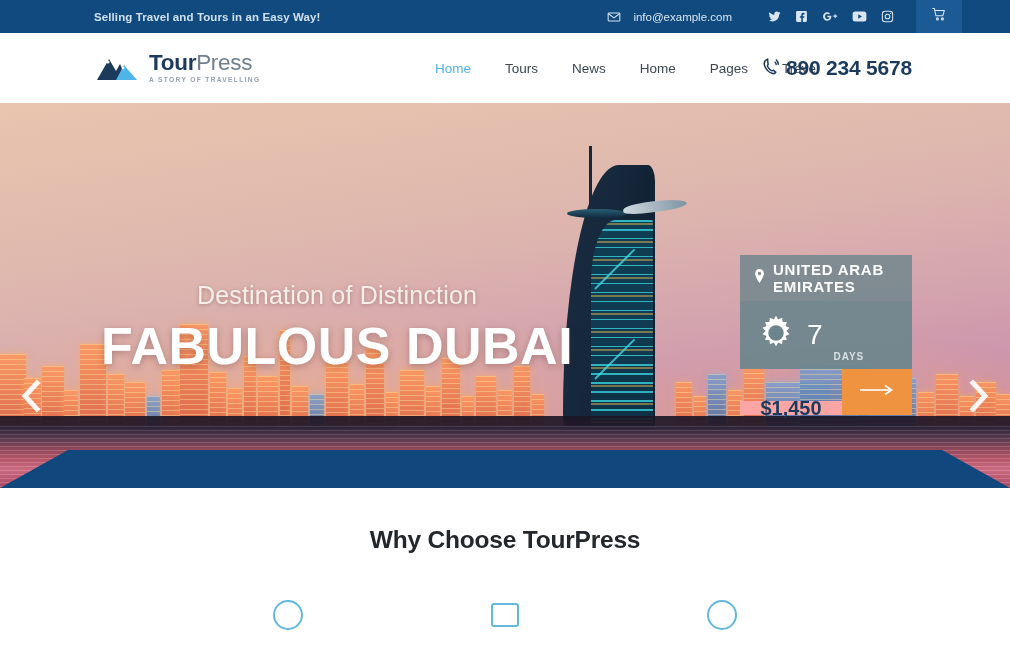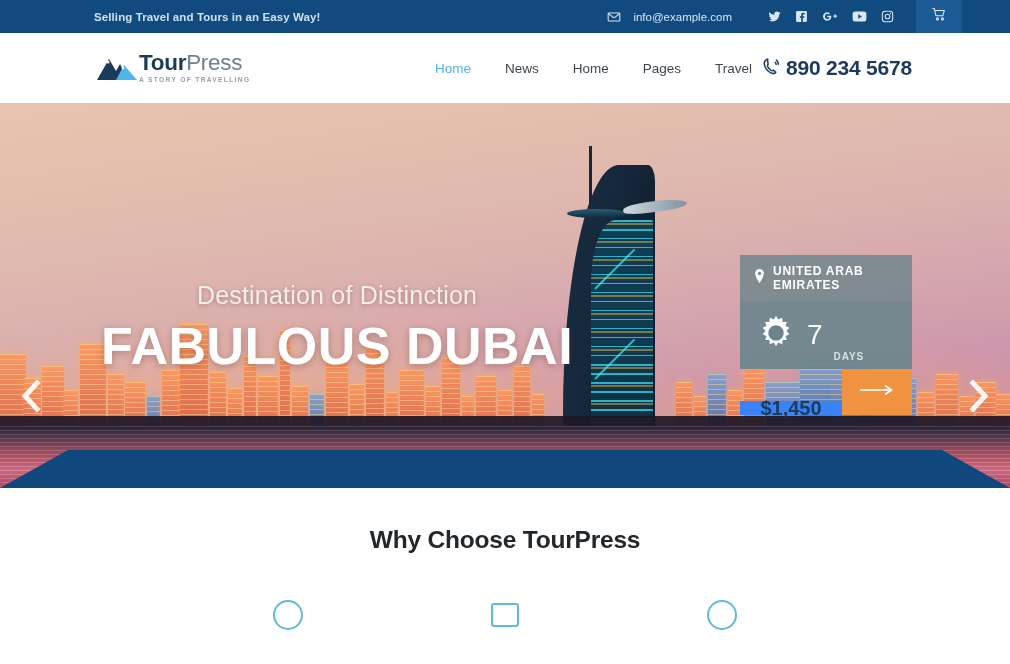--- a/index.html
+++ b/index.html
@@ -35,21 +35,21 @@
     cursor:pointer;
   }
   .tb-cart-pad { width:48px; height:33px; }
 
   
   .header {
     height:70px; background:#ffffff;
     display:flex; align-items:center;
     position:relative;
   }
-  .logo { position:absolute; left:96px; display:flex; align-items:center; gap:1px; cursor:pointer; }
+  .logo { position:absolute; left:96px; display:flex; align-items:center; gap:11px; cursor:pointer; }
   .logo-mark { width:42px; height:30px; flex:none; }
   .logo-text { line-height:1; }
   .logo-name { font-size:22.5px; letter-spacing:-.3px; }
   .logo-name .t1 { font-weight:bold; color:#1b3a5c; }
   .logo-name .t2 { font-weight:normal; color:#6f7f90; }
   .logo-tag { font-size:6.6px; color:#93a0ad; letter-spacing:1.35px; margin-top:3px; font-weight:bold; }
 
   .nav { position:absolute; left:418px; display:flex; align-items:center; gap:0; height:70px; }
   .nav-item {
     font-size:13.5px; color:#3c4750; padding:0 17px; cursor:pointer;
@@ -168,30 +168,30 @@
   }
   .hero-arrow.left { left:11px; }
   .hero-arrow.right { right:11px; }
 
   
   .info-card { position:absolute; right:98px; top:152px; width:172px; z-index:7; }
   .ic-row1 {
     background:rgba(108,133,140,.82); height:46px;
     display:flex; align-items:center; gap:8px; padding:0 14px;
   }
-  .ic-country { color:#ffffff; font-size:12px; font-weight:bold; letter-spacing:.75px; }
+  .ic-country { color:#ffffff; font-size:15px; font-weight:bold; letter-spacing:.75px; }
   .ic-row2 {
     background:rgba(108,133,140,.92); height:68px;
     display:flex; align-items:center; gap:11px; padding:0 16px;
   }
   .ic-days-num { color:#ffffff; font-size:28px; font-weight:normal; }
   .ic-days-lbl { color:#d8e0e1; font-size:10px; font-weight:bold; letter-spacing:.9px; align-self:flex-end; padding-bottom:7px; }
   .ic-row3 { display:flex; height:46px; }
   .ic-price {
-    flex:1; background:#3b82f6; display:flex; align-items:center; justify-content:center;
+    flex:1; background:#fca5a5; display:flex; align-items:center; justify-content:center;
     color:#1b3a5c; font-size:20px; font-weight:bold;margin-top:32px;
   }
   .ic-go {
     width:70px; background:#ef9340; display:flex; align-items:center; justify-content:center;
     cursor:pointer;
   }
 
   
   .navy-band {
     position:absolute; left:0; right:0; bottom:0; height:38px; z-index:4;
@@ -282,20 +282,21 @@
     <span class="logo-text">
       <div class="logo-name">
         <span class="t1">Tour</span><span class="t2">Press</span>
       </div>
       <div class="logo-tag">A STORY OF TRAVELLING</div>
     </span>
   </div>
 
   <div class="nav">
     <div class="nav-item active">Home</div>
+    <div class="nav-item">Tours</div>
     <div class="nav-item">News</div>
     <div class="nav-item">Home</div>
     <div class="nav-item">Pages</div>
     <div class="nav-item">Travel</div>
   </div>
 
   <div class="phone">
     <span>
       <svg width="21" height="21" viewBox="0 0 24 24" fill="none" stroke="#1b3a5c" stroke-width="1.7" stroke-linecap="round">
         <path d="M7.5 3.5 C4 5 2.8 8 4.5 12 c1.7 4 4.6 6.6 8 7.8 2 .7 3.6.2 4.4-1.3l-2.8-2.2c-.9.7-1.6.8-2.6.2-1.6-1-3-2.5-3.8-4.2-.5-1-.4-1.8.4-2.6z"></path>

